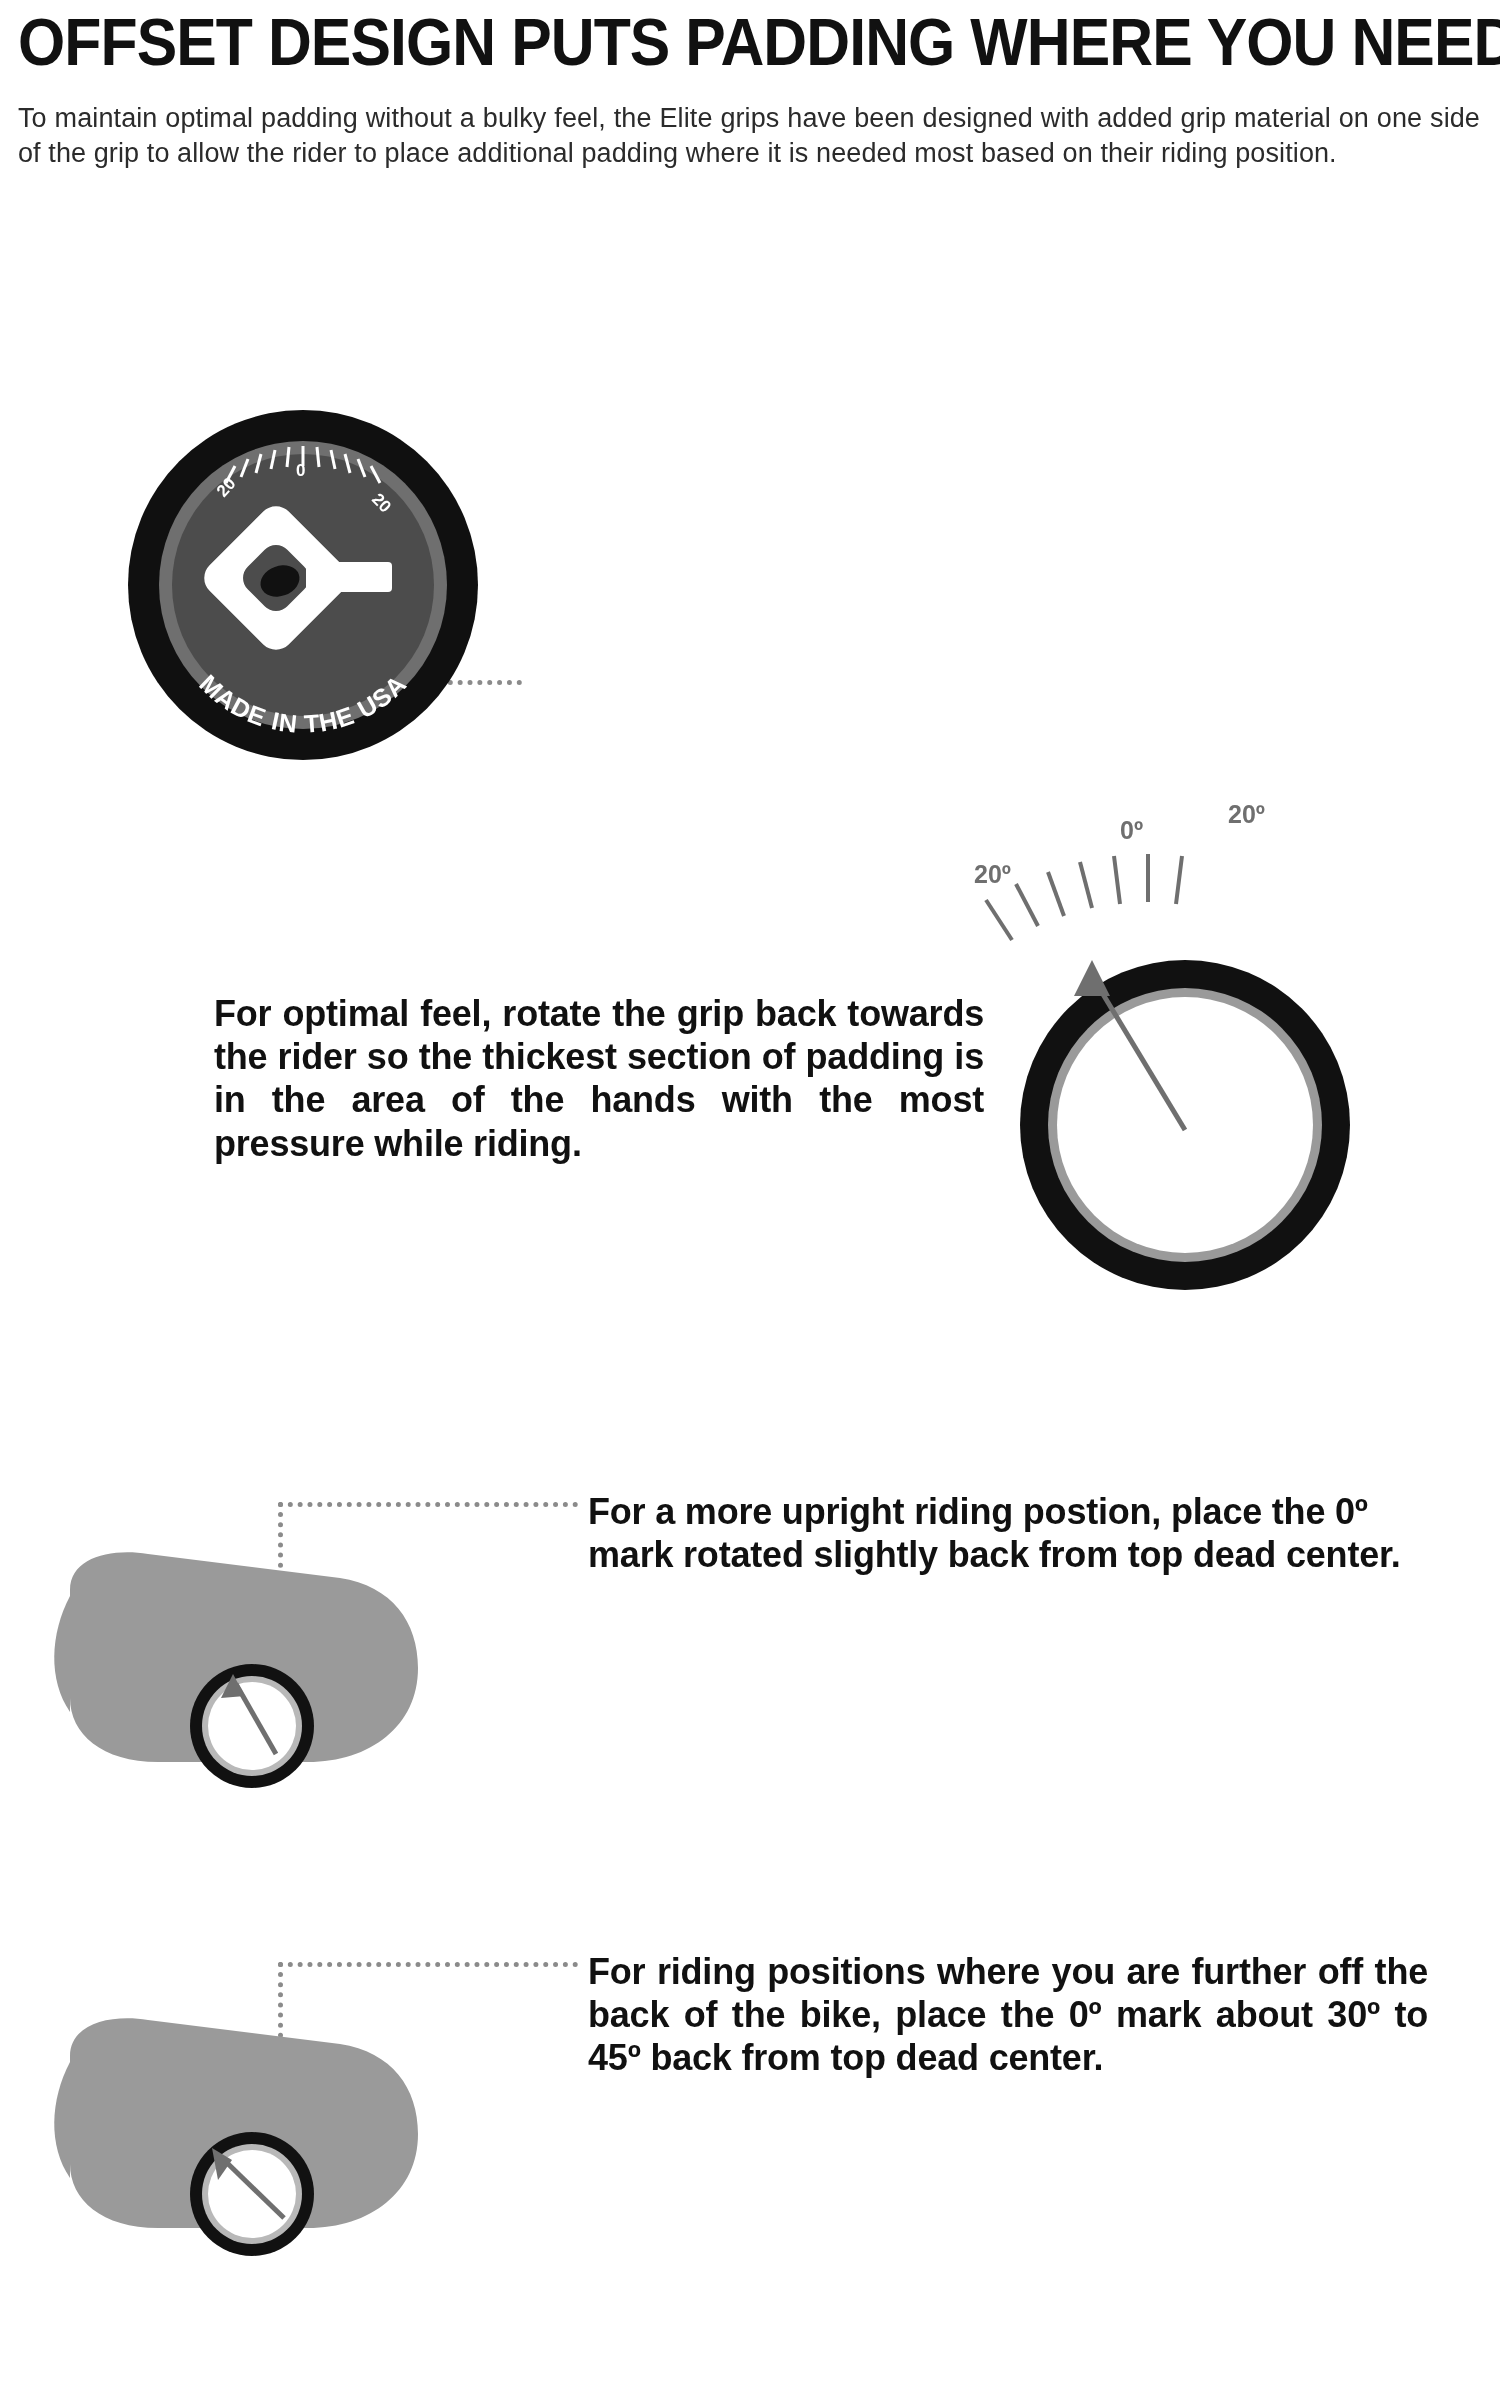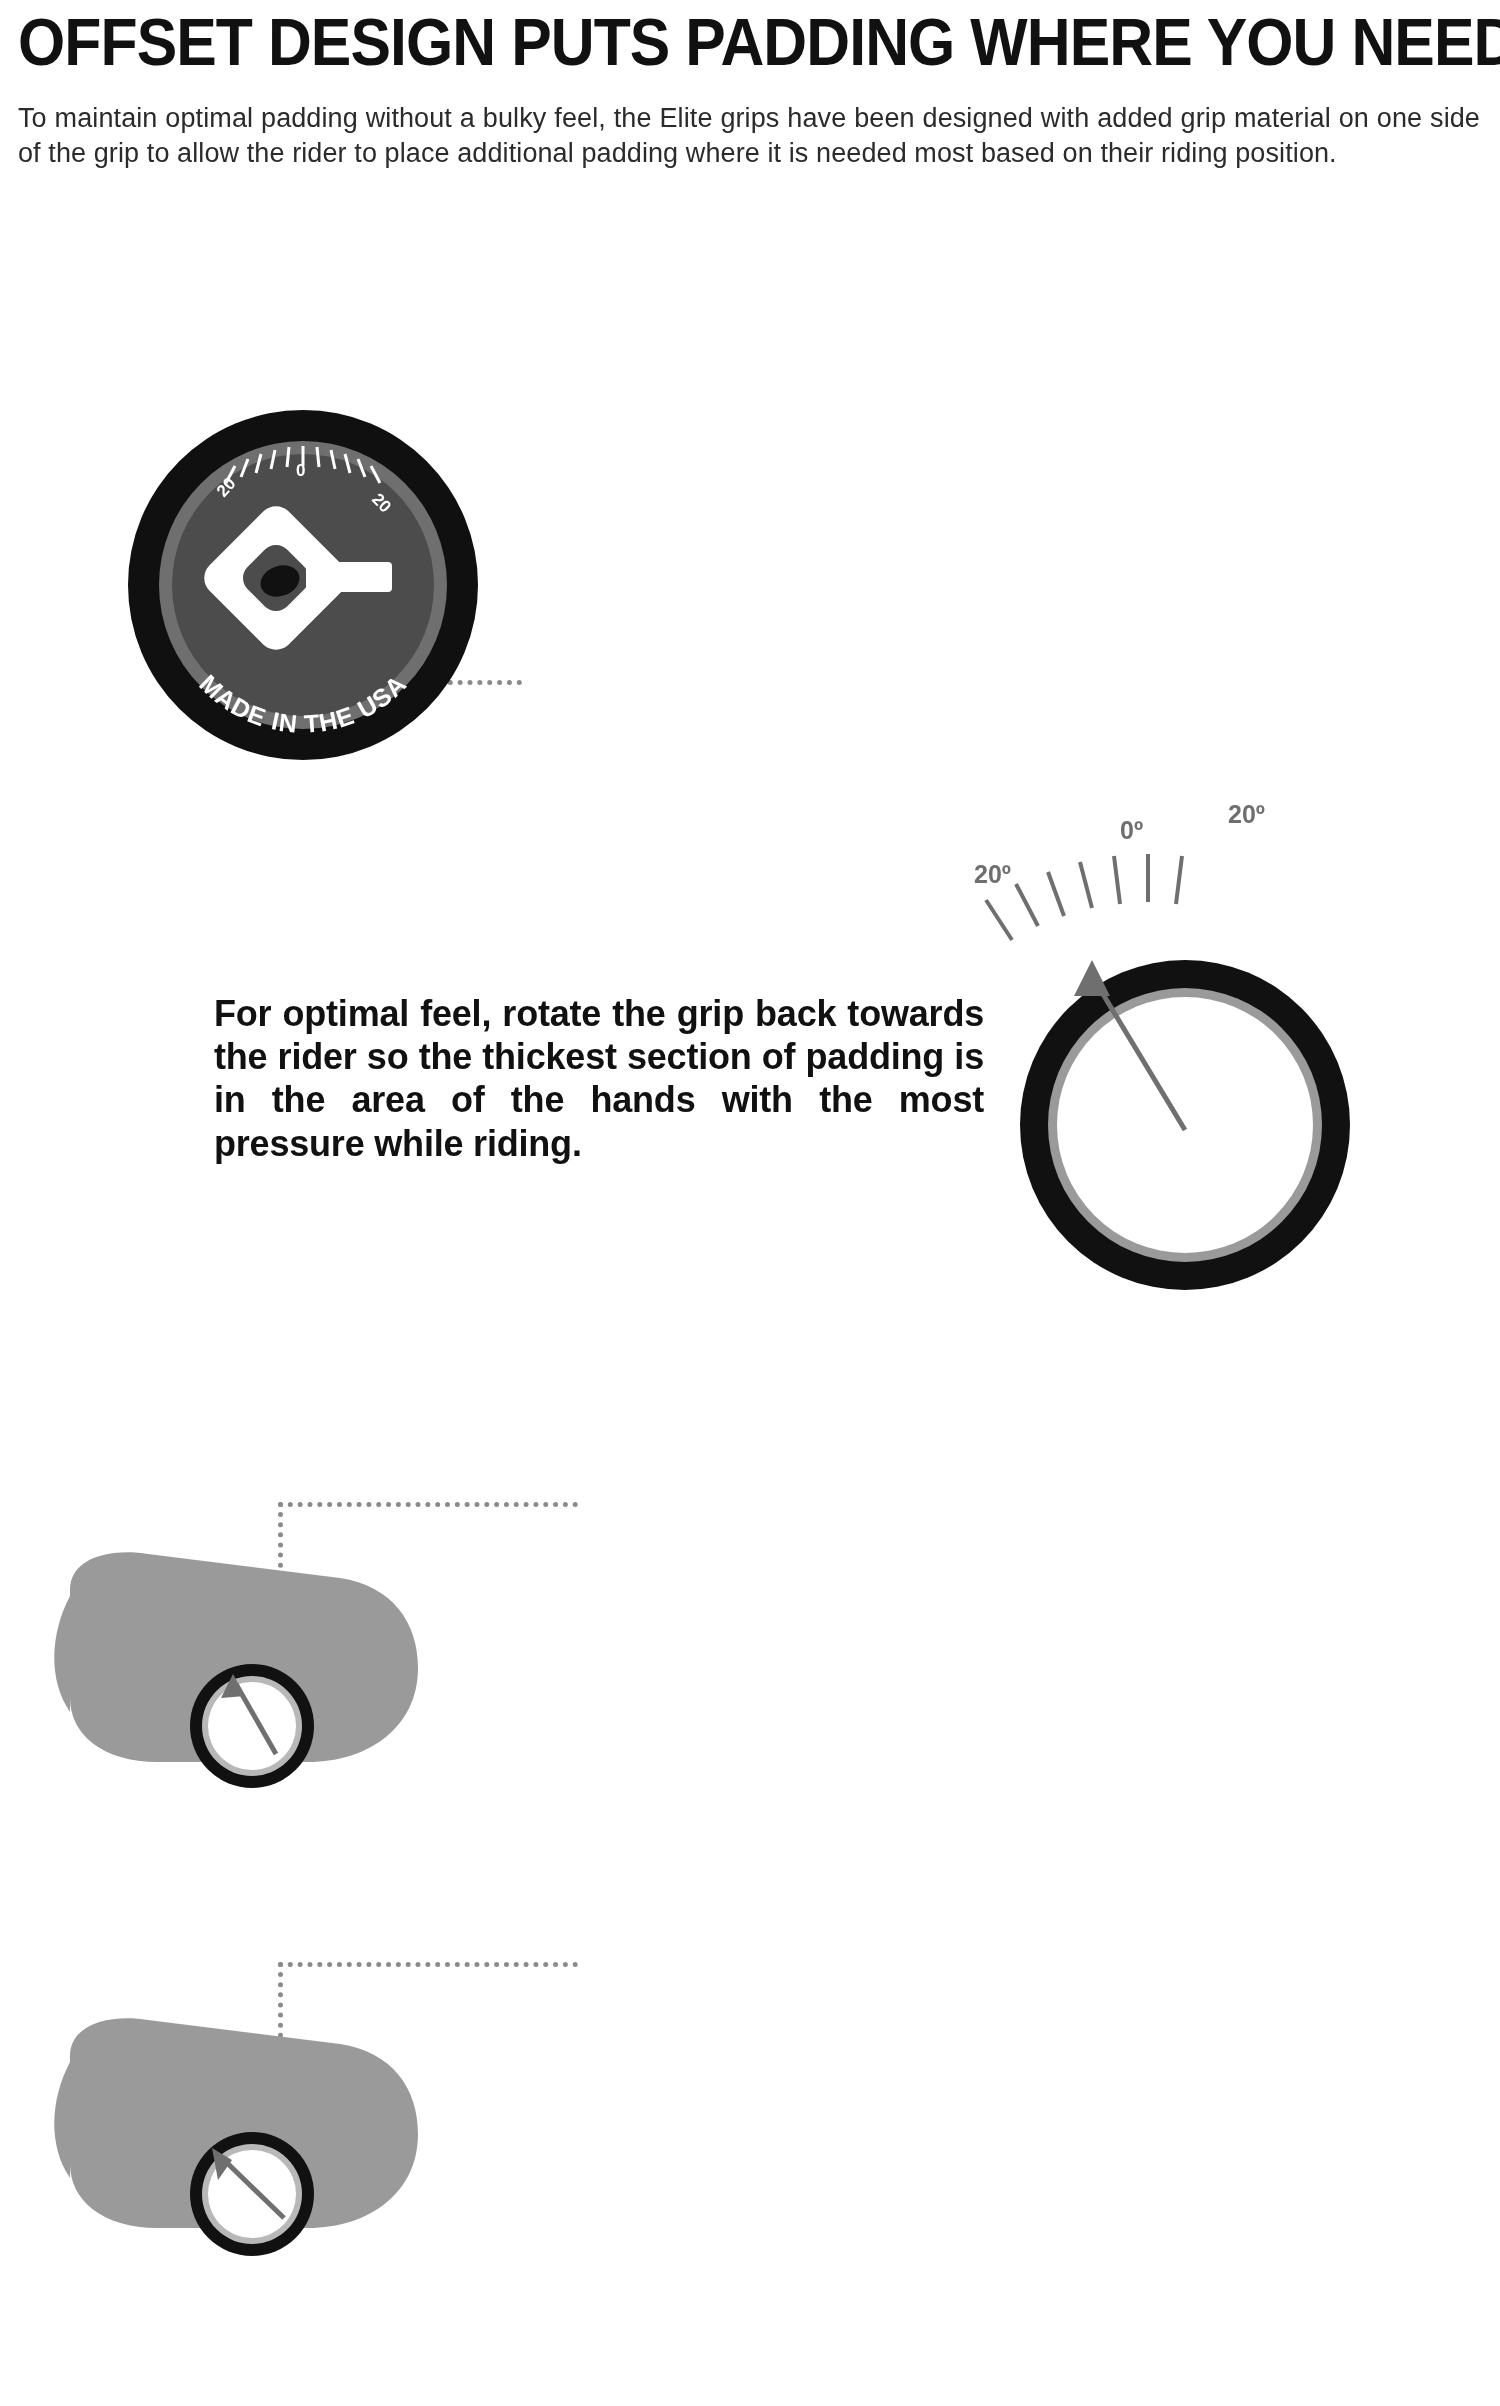--- a/index.html
+++ b/index.html
@@ -363,34 +363,36 @@
                  C 378 196 330 232 268 232 L 118 232 C 62 232 30 204 30 168 Z" fill="#9a9a9a"></path>
         <path d="M 30 66 C 10 104 8 150 30 182 L 30 120 Z" fill="#9a9a9a"></path>
         <circle cx="212" cy="196" r="62" fill="#111111"></circle>
         <circle cx="212" cy="196" r="50" fill="#b8b8b8"></circle>
         <circle cx="212" cy="196" r="44" fill="#ffffff"></circle>
         <line x1="236" y1="224" x2="196" y2="154" stroke="#6f6f6f" stroke-width="5"></line>
         <polygon points="193,144 205,166 181,168" fill="#6f6f6f"></polygon>
       </svg>
     </div>
 
+    <div class="hand-txt body-bold">For a more upright riding postion, place the 0º mark rotated slightly back from top dead center.</div>
   </div>
 
   <div class="sec4">
     <div class="ptr-h"></div>
     <div class="ptr-v"></div>
 
     <div class="hand-wrap">
       <svg width="520" height="360" viewBox="0 0 520 360">
         <path d="M 30 66 C 30 34 70 24 108 30 L 300 54 C 352 62 378 98 378 144
                  C 378 202 330 238 268 238 L 118 238 C 62 238 30 210 30 174 Z" fill="#9a9a9a"></path>
         <path d="M 30 72 C 10 110 8 156 30 188 L 30 126 Z" fill="#9a9a9a"></path>
         <circle cx="212" cy="204" r="62" fill="#111111"></circle>
         <circle cx="212" cy="204" r="50" fill="#b8b8b8"></circle>
         <circle cx="212" cy="204" r="44" fill="#ffffff"></circle>
         <line x1="244" y1="228" x2="182" y2="168" stroke="#6f6f6f" stroke-width="5"></line>
         <polygon points="172,158 192,170 178,190" fill="#6f6f6f"></polygon>
       </svg>
     </div>
 
+    <div class="hand-txt body-bold justify">For riding positions where you are further off the back of the bike, place the 0º mark about 30º to 45º back from top dead center.</div>
   </div>
 
 </div>
 
 </body></html>

